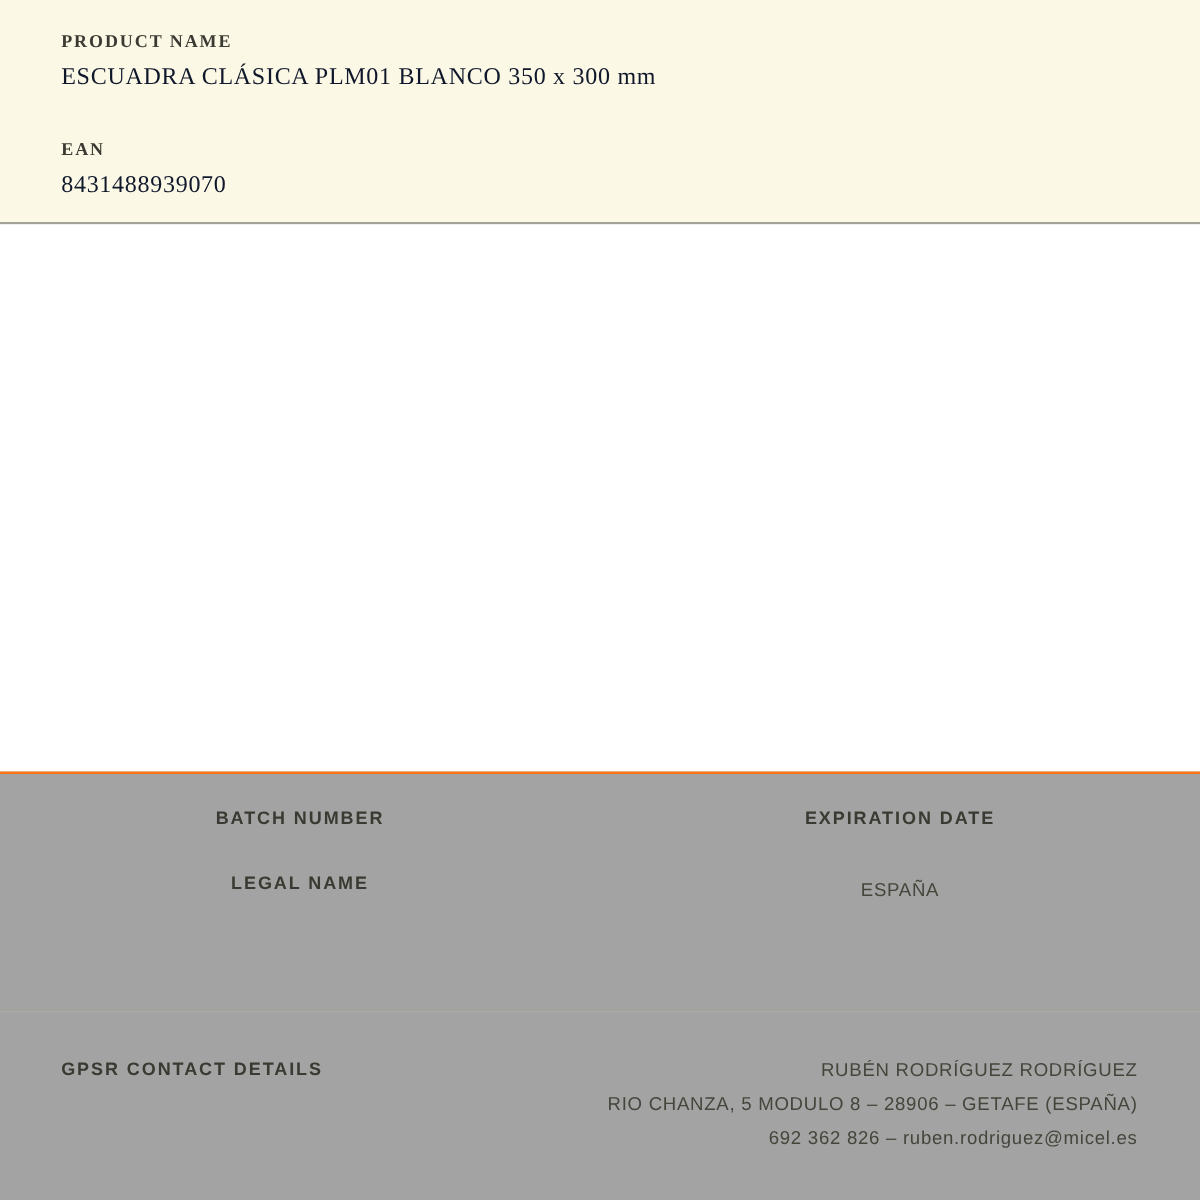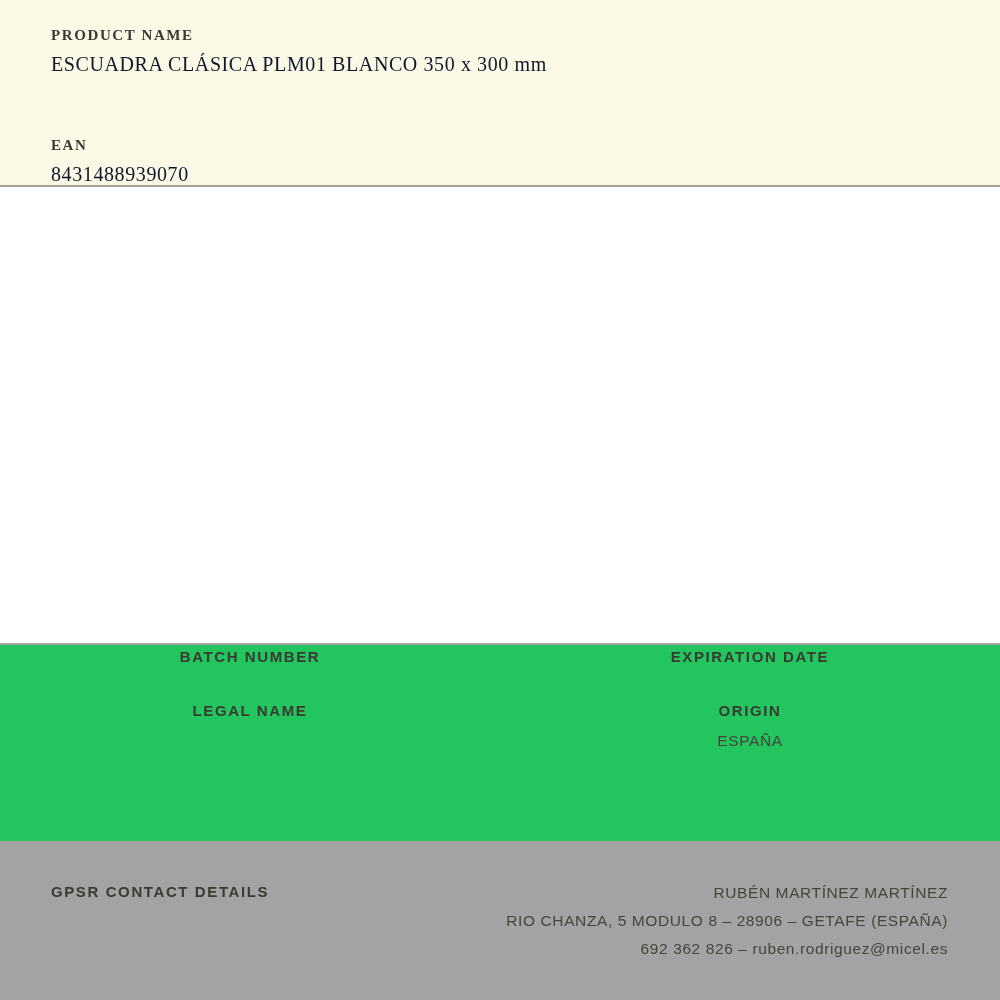--- a/index.html
+++ b/index.html
@@ -27,34 +27,35 @@
     line-height: 21px;
     color: #3a3a32;
   }
   .field-value {
     font-size: 20px;
     letter-spacing: 0.6px;
     line-height: 21px;
     margin-top: 8px;
     color: #0f172a;
   }
-  .field + .field { margin-top: 60px; }
+  .field + .field { margin-top: 40px; }
 
   
   .blank-section {
     height: 456px;
     background: #ffffff;
   }
 
   
   .batch-section {
     height: 200px;
-    background: #22c55e;
-    border-top: 2px solid #a3a3a3;
+    background: #a3a3a3;
+    border-top: 2px solid #f97316;
     border-bottom: 2px solid #a2a299;
+    padding-top: 26px;
   }
   .batch-row {
     display: flex;
     width: 100%;
   }
   .batch-cell {
     width: 50%;
     text-align: center;
   }
   .batch-label {
@@ -127,26 +128,25 @@
     <div class="batch-cell">
       <div class="batch-label">EXPIRATION DATE</div>
       <div class="batch-value"></div>
     </div>
   </div>
   <div class="batch-row second">
     <div class="batch-cell">
       <div class="batch-label">LEGAL NAME</div>
     </div>
     <div class="batch-cell">
-      <div class="batch-label">ORIGIN</div>
       <div class="batch-value">ESPAÑA</div>
     </div>
   </div>
 </div>
 
 <div class="contact-section">
   <div class="contact-title">GPSR CONTACT DETAILS</div>
   <div class="contact-lines">
-    <div class="contact-line">RUBÉN MARTÍNEZ MARTÍNEZ</div>
+    <div class="contact-line">RUBÉN RODRÍGUEZ RODRÍGUEZ</div>
     <div class="contact-line">RIO CHANZA, 5 MODULO 8 – 28906 – GETAFE (ESPAÑA)</div>
     <div class="contact-line">692 362 826 – ruben.rodriguez@micel.es</div>
   </div>
 </div>
 
 </body></html>

